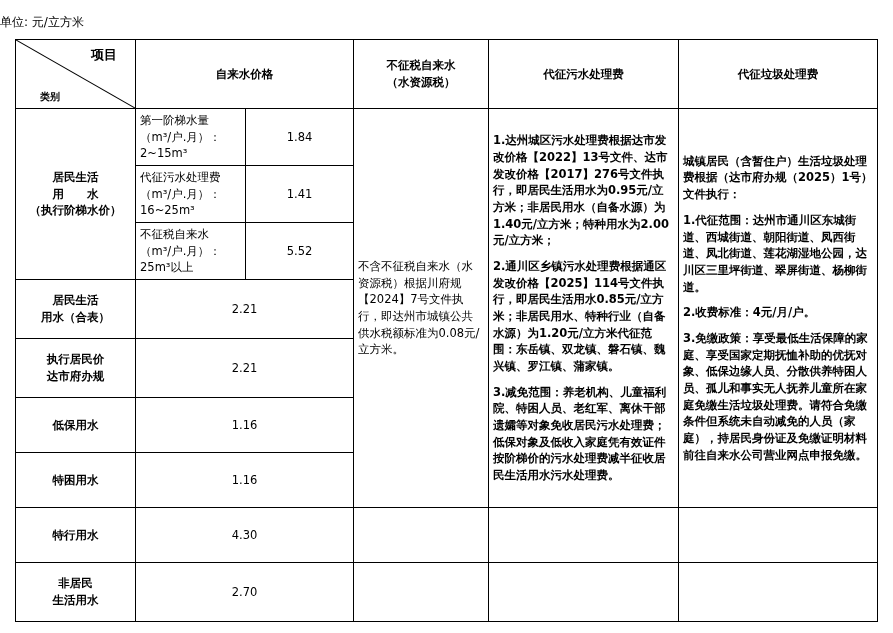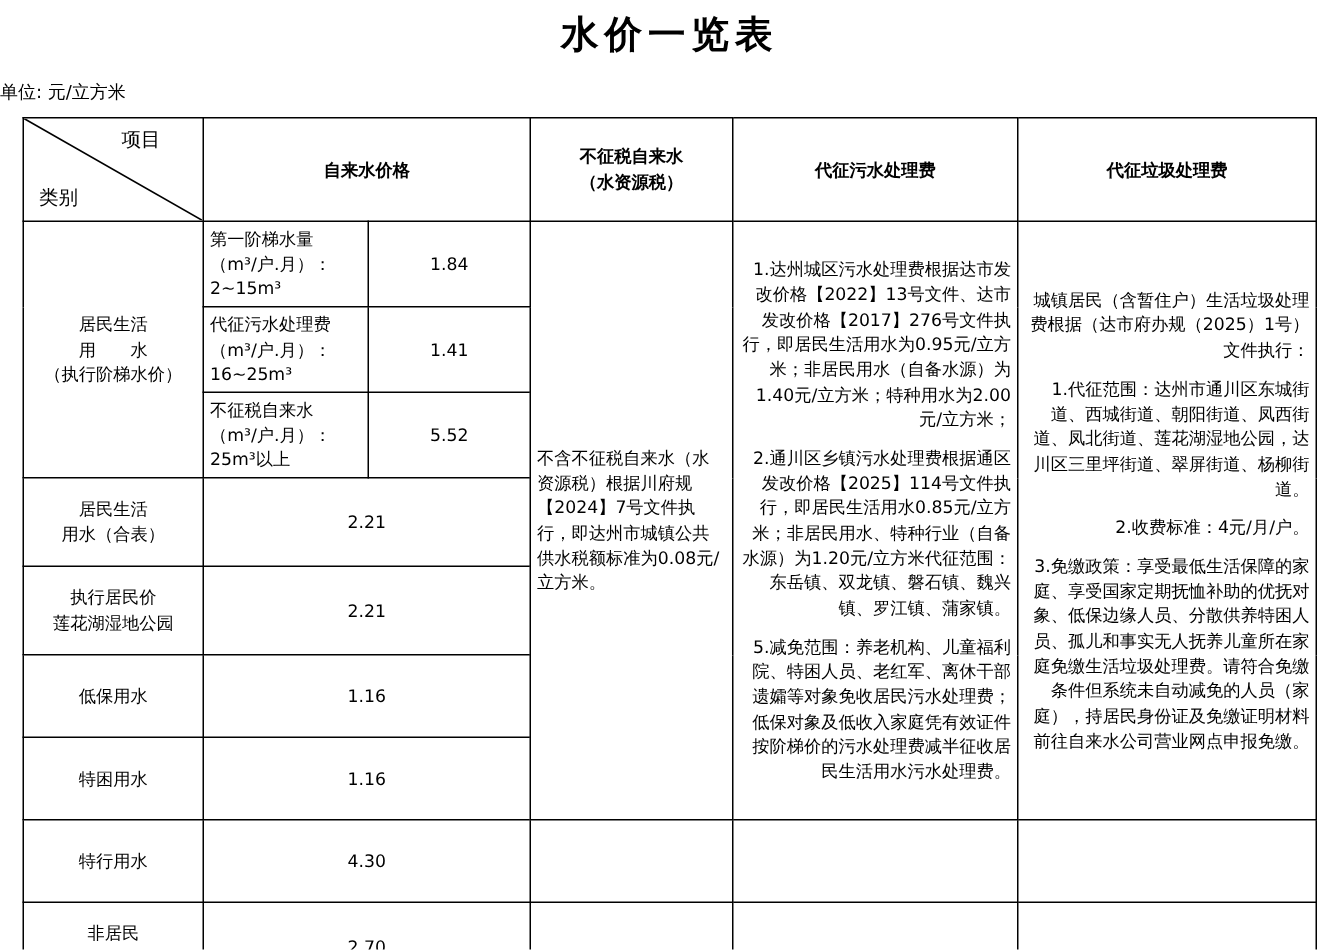--- a/index.html
+++ b/index.html
@@ -64,74 +64,74 @@
     top: 0;
     width: 100%;
     height: 100%;
   }
   .corner-cell .diag line {
     stroke: #000;
     stroke-width: 1;
   }
   .corner-cell .item-lbl {
     position: absolute;
-    right: 28px;
+    right: 18px;
     top: 6px;
-    font-weight: normal;
+    font-weight: bold;
     font-size: 13px;
   }
   .corner-cell .cat-lbl {
     position: absolute;
-    left: 10px;
+    left: 24px;
     bottom: 4px;
-    font-weight: normal;
-    font-size: 13px;
+    font-weight: bold;
+    font-size: 10px;
   }
   .cat-cell {
     text-align: center;
-    font-weight: normal;
+    font-weight: bold;
     font-size: 13px;
     line-height: 1.5;
   }
   .tier-name {
     font-size: 11.5px;
     line-height: 1.5;
     text-align: left;
     padding-left: 6px;
   }
   .price {
     text-align: center;
     font-size: 12.5px;
   }
   .body-text {
     font-size: 11.5px;
     line-height: 1.5;
-    text-align: right;
+    text-align: left;
     vertical-align: top;
     padding: 6px 7px;
+    font-weight: bold;
   }
   .body-text p {
     margin: 0 0 9px 0;
   }
   .body-text p:last-child {
     margin-bottom: 0;
   }
   .mid-text {
     font-size: 11.5px;
     line-height: 1.55;
     text-align: left;
     padding: 6px 8px;
   }
 </style>
 </head>
 <body>
 
 <div class="page">
 
-  <div class="doc-title">水价一览表</div>
   <div class="unit-line">单位: 元/立方米</div>
 
   <table class="rate-table">
     <colgroup>
       <col style="width:120px">
       <col style="width:110px">
       <col style="width:108px">
       <col style="width:135px">
       <col style="width:190px">
       <col style="width:199px">
@@ -163,21 +163,21 @@
         <td class="tier-name">
           <div>第一阶梯水量</div>
           <div>（m³/户.月）：</div>
           <div>2~15m³</div>
         </td>
         <td class="price">1.84</td>
         <td class="mid-text" rowspan="7">不含不征税自来水（水资源税）根据川府规【2024】7号文件执行，即达州市城镇公共供水税额标准为0.08元/立方米。</td>
         <td class="body-text" rowspan="7">
           <p>1.达州城区污水处理费根据达市发改价格【2022】13号文件、达市发改价格【2017】276号文件执行，即居民生活用水为0.95元/立方米；非居民用水（自备水源）为1.40元/立方米；特种用水为2.00元/立方米；</p>
           <p>2.通川区乡镇污水处理费根据通区发改价格【2025】114号文件执行，即居民生活用水0.85元/立方米；非居民用水、特种行业（自备水源）为1.20元/立方米代征范围：东岳镇、双龙镇、磐石镇、魏兴镇、罗江镇、蒲家镇。</p>
-          <p>5.减免范围：养老机构、儿童福利院、特困人员、老红军、离休干部遗孀等对象免收居民污水处理费；低保对象及低收入家庭凭有效证件按阶梯价的污水处理费减半征收居民生活用水污水处理费。</p>
+          <p>3.减免范围：养老机构、儿童福利院、特困人员、老红军、离休干部遗孀等对象免收居民污水处理费；低保对象及低收入家庭凭有效证件按阶梯价的污水处理费减半征收居民生活用水污水处理费。</p>
         </td>
         <td class="body-text" rowspan="7">
           <p>城镇居民（含暂住户）生活垃圾处理费根据（达市府办规（2025）1号）文件执行：</p>
           <p>1.代征范围：达州市通川区东城街道、西城街道、朝阳街道、凤西街道、凤北街道、莲花湖湿地公园，达川区三里坪街道、翠屏街道、杨柳街道。</p>
           <p>2.收费标准：4元/月/户。</p>
           <p>3.免缴政策：享受最低生活保障的家庭、享受国家定期抚恤补助的优抚对象、低保边缘人员、分散供养特困人员、孤儿和事实无人抚养儿童所在家庭免缴生活垃圾处理费。请符合免缴条件但系统未自动减免的人员（家庭），持居民身份证及免缴证明材料前往自来水公司营业网点申报免缴。</p>
         </td>
       </tr>
 
       <tr>
@@ -202,21 +202,21 @@
         <td class="cat-cell" style="height:52px">
           <div>居民生活</div>
           <div>用水（合表）</div>
         </td>
         <td class="price" colspan="2">2.21</td>
       </tr>
 
       <tr>
         <td class="cat-cell" style="height:52px">
           <div>执行居民价</div>
-          <div>莲花湖湿地公园</div>
+          <div>达市府办规</div>
         </td>
         <td class="price" colspan="2">2.21</td>
       </tr>
 
       <tr>
         <td class="cat-cell" style="height:48px">
           <div>低保用水</div>
         </td>
         <td class="price" colspan="2">1.16</td>
       </tr>

